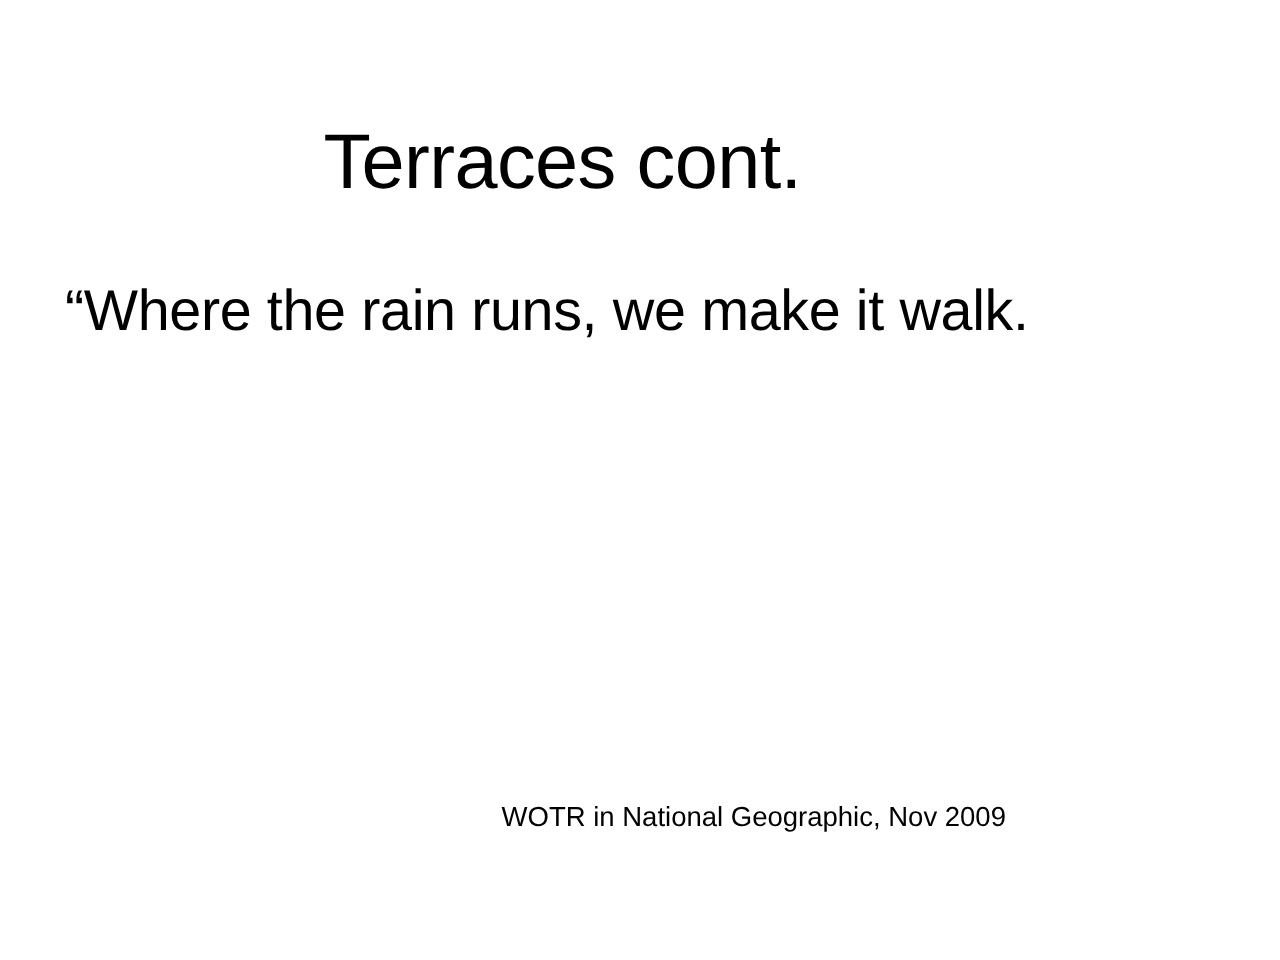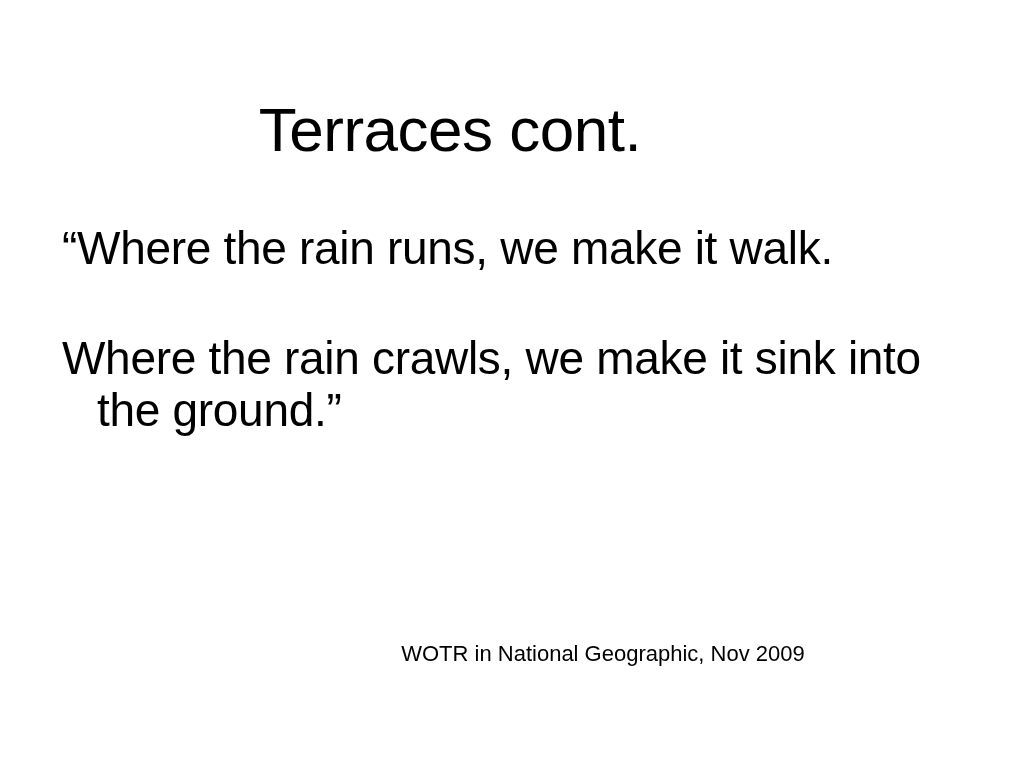--- a/index.html
+++ b/index.html
@@ -30,21 +30,21 @@
     text-align: center;
     font-size: 62px;
     line-height: 1.05;
     font-weight: 400;
     letter-spacing: -0.5px;
     white-space: nowrap;
   }
   
   #body-block {
     position: absolute;
-    left: 62px;
+    left: 52px;
     top: 222px;
     width: 900px;
   }
   .body-line {
     font-size: 46px;
     line-height: 52px;
     font-weight: 400;
     letter-spacing: -0.3px;
     margin: 0 0 58px 0;
     padding-left: 35px;
@@ -70,18 +70,17 @@
 </style>
 </head>
 <body>
 
 <div id="slide">
 
   <h1 id="slide-title">Terraces cont.</h1>
 
   <div id="body-block">
     <p class="body-line">“Where the rain runs, we make it walk.</p>
-    <p class="body-line">Where the rain crawls, we make it sink into the ground.”</p>
   </div>
 
   <div id="citation">WOTR in National Geographic, Nov 2009</div>
 
 </div>
 
 </body></html>

